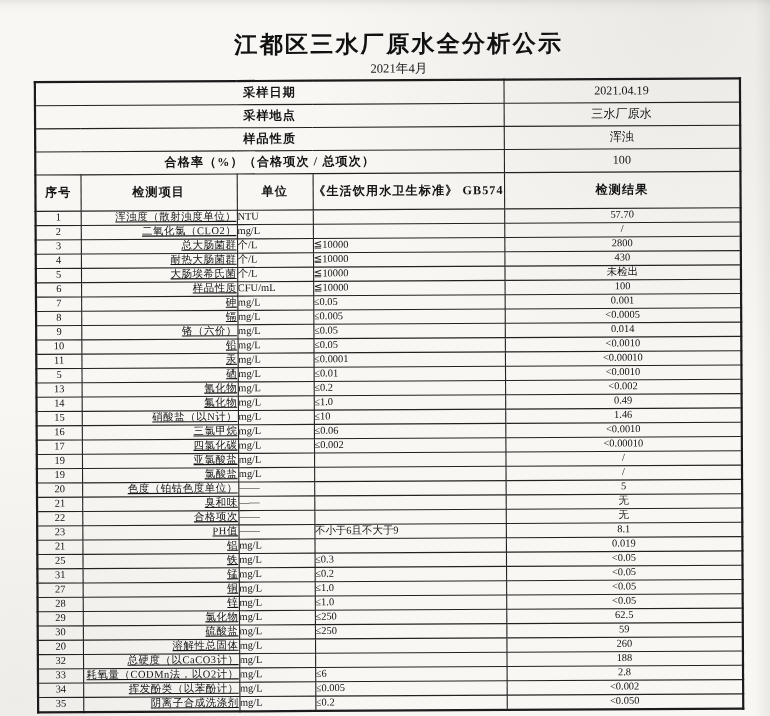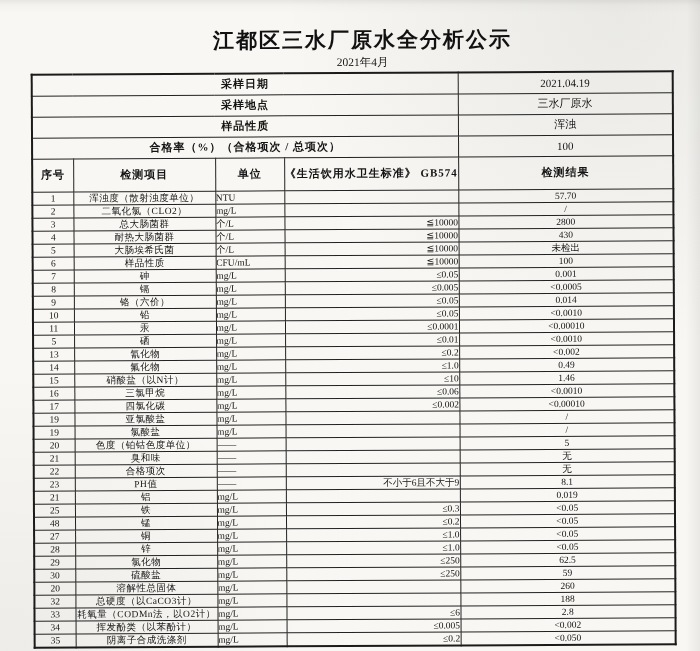--- a/index.html
+++ b/index.html
@@ -81,23 +81,23 @@
     font-weight: bold;
     text-align: center;
     letter-spacing: 1px;
   }
   tr.data-row { height: 13px; }
   tr.data-row td {
     font-size: 9.5px;
     line-height: 12px;
   }
   td.c-idx  { text-align: center; }
-  td.c-item { text-align: center; padding-left: 4px; letter-spacing: 0.5px; }
+  td.c-item { text-align: right; padding-left: 4px; letter-spacing: 0.5px; text-decoration: underline; }
   td.c-unit { text-align: left; }
-  td.c-std  { text-align: right; }
+  td.c-std  { text-align: left; }
   td.c-res  { text-align: center; }
 </style>
 </head>
 <body>
 
 <div class="sheet">
 
   <div class="doc-title">江都区三水厂原水全分析公示</div>
   <div class="doc-subtitle">2021年4月</div>
 
@@ -306,21 +306,21 @@
           <td class="c-res">0.019</td>
         </tr>
         <tr class="data-row">
           <td class="c-idx">25</td>
           <td class="c-item">铁</td>
           <td class="c-unit">mg/L</td>
           <td class="c-std">≤0.3</td>
           <td class="c-res">&lt;0.05</td>
         </tr>
         <tr class="data-row">
-          <td class="c-idx">48</td>
+          <td class="c-idx">31</td>
           <td class="c-item">锰</td>
           <td class="c-unit">mg/L</td>
           <td class="c-std">≤0.2</td>
           <td class="c-res">&lt;0.05</td>
         </tr>
         <tr class="data-row">
           <td class="c-idx">27</td>
           <td class="c-item">铜</td>
           <td class="c-unit">mg/L</td>
           <td class="c-std">≤1.0</td>

